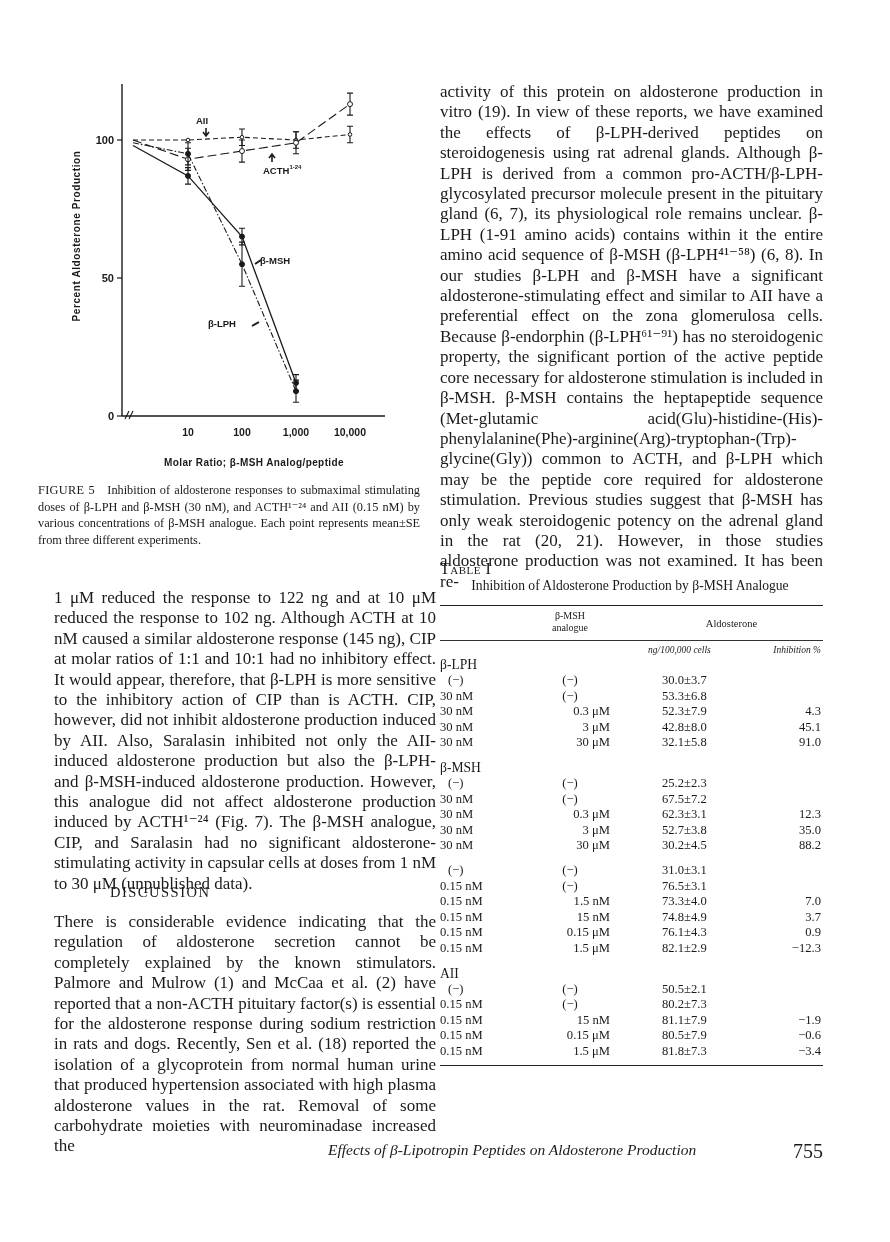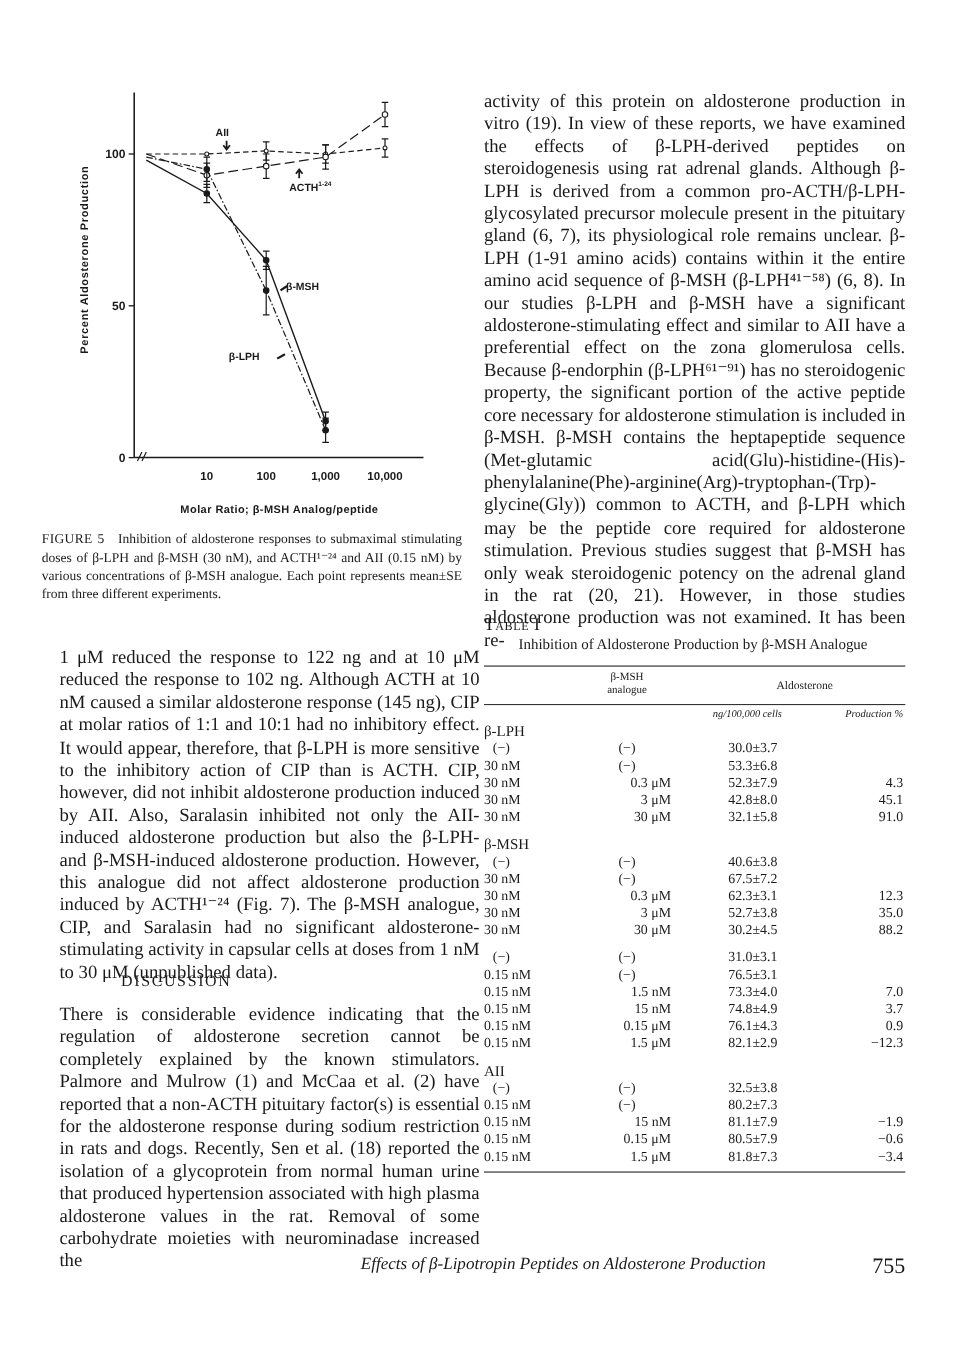--- a/index.html
+++ b/index.html
@@ -142,21 +142,21 @@
   <div class="thead">
     <div class="h-analogue">
       <div>β-MSH</div>
       <div>analogue</div>
     </div>
     <div class="h-aldo">Aldosterone</div>
   </div>
   <div class="rule-thin"></div>
   <div class="subhead">
     <span class="s-ng">ng/100,000 cells</span>
-    <span class="s-inh">Production %</span>
+    <span class="s-inh">Inhibition %</span>
   </div>
   <div id="table-body">
       <div class="group">
         <div class="group-label"><span>β-LPH</span></div>
         <div class="row">
           <span class="c1 minus">(−)</span>
           <span class="c2 minus">(−)</span>
           <span class="c3">30.0±3.7</span>
           <span class="c4"></span>
         </div>
@@ -184,21 +184,21 @@
           <span class="c3">32.1±5.8</span>
           <span class="c4">91.0</span>
         </div>
       </div>
       <div class="gap"></div>
       <div class="group">
         <div class="group-label"><span>β-MSH</span></div>
         <div class="row">
           <span class="c1 minus">(−)</span>
           <span class="c2 minus">(−)</span>
-          <span class="c3">40.6±3.8</span>
+          <span class="c3">25.2±2.3</span>
           <span class="c4"></span>
         </div>
         <div class="row">
           <span class="c1">30 nM</span>
           <span class="c2 minus">(−)</span>
           <span class="c3">67.5±7.2</span>
           <span class="c4"></span>
         </div>
         <div class="row">
           <span class="c1">30 nM</span>
@@ -257,21 +257,21 @@
           <span class="c3">82.1±2.9</span>
           <span class="c4">−12.3</span>
         </div>
       </div>
       <div class="gap"></div>
       <div class="group">
         <div class="group-label"><span>AII</span></div>
         <div class="row">
           <span class="c1 minus">(−)</span>
           <span class="c2 minus">(−)</span>
-          <span class="c3">32.5±3.8</span>
+          <span class="c3">50.5±2.1</span>
           <span class="c4"></span>
         </div>
         <div class="row">
           <span class="c1">0.15 nM</span>
           <span class="c2 minus">(−)</span>
           <span class="c3">80.2±7.3</span>
           <span class="c4"></span>
         </div>
         <div class="row">
           <span class="c1">0.15 nM</span>

